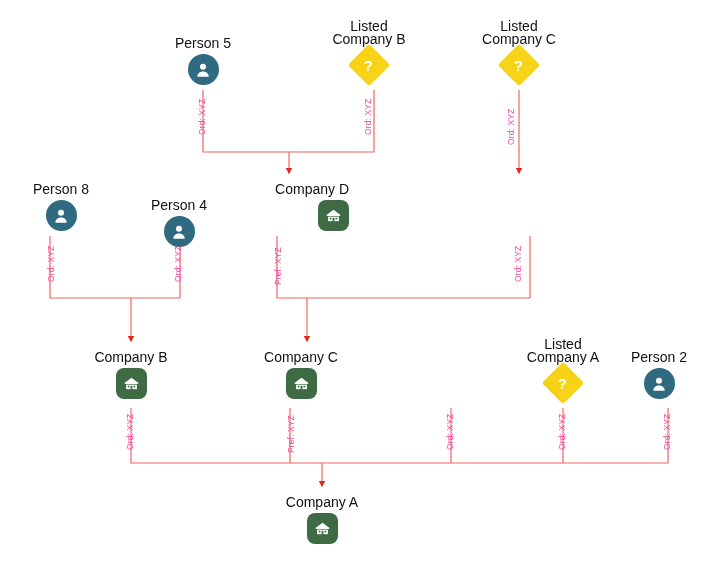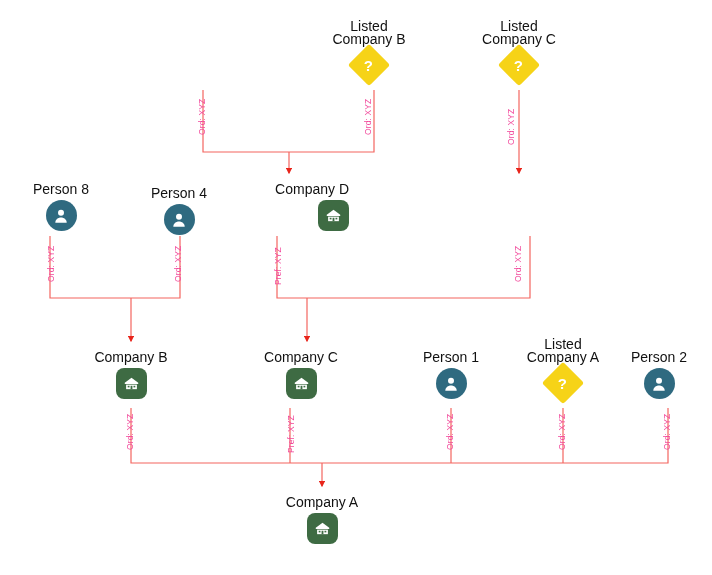--- a/index.html
+++ b/index.html
@@ -157,20 +157,29 @@
       <g>
         <path d="M 668 408 L 668 463 L 322 463"></path>
       </g>
       <g>
         <path d="M 322 463 L 322 486" marker-end="url(#arrow)"></path>
       </g>
 
     </g>
   </svg>
 
+  <div class="node" style="left:203px; top:37px;">
+    <div class="node-label">Person 5</div>
+    <span class="node-shape shape-person">
+      <span class="glyph"><svg width="20" height="20" viewBox="0 0 24 24" fill="#ffffff">
+            <circle cx="12" cy="8" r="3.6"></circle>
+            <path d="M5.2 20c0-3.8 3-6.3 6.8-6.3S18.8 16.2 18.8 20z"></path>
+          </svg></span>
+    </span>
+  </div>
 
   <div class="node" style="left:369px; top:20px;">
     <div class="node-label">Listed
 Company B</div>
     <span class="node-shape shape-listed">
       <span class="glyph"><span class="qmark">?</span></span>
     </span>
   </div>
 
   <div class="node" style="left:519px; top:20px;">
@@ -184,21 +193,21 @@
   <div class="node" style="left:61px; top:183px;">
     <div class="node-label">Person 8</div>
     <span class="node-shape shape-person">
       <span class="glyph"><svg width="20" height="20" viewBox="0 0 24 24" fill="#ffffff">
             <circle cx="12" cy="8" r="3.6"></circle>
             <path d="M5.2 20c0-3.8 3-6.3 6.8-6.3S18.8 16.2 18.8 20z"></path>
           </svg></span>
     </span>
   </div>
 
-  <div class="node" style="left:179px; top:187px;text-align:center;">
+  <div class="node" style="left:179px; top:199px;text-align:center;">
     <div class="node-label">Person 4</div>
     <span class="node-shape shape-person">
       <span class="glyph"><svg width="20" height="20" viewBox="0 0 24 24" fill="#ffffff">
             <circle cx="12" cy="8" r="3.6"></circle>
             <path d="M5.2 20c0-3.8 3-6.3 6.8-6.3S18.8 16.2 18.8 20z"></path>
           </svg></span>
     </span>
   </div>
 
   <div class="node" style="left:289px; top:183px;text-align:right;">
@@ -234,29 +243,20 @@
       <span class="glyph"><svg width="17" height="17" viewBox="0 0 24 24" fill="#ffffff">
             <path d="M12 4 L21.5 11 L21.5 12.6 L2.5 12.6 L2.5 11 Z"></path>
             <path d="M4.4 13.6 L19.6 13.6 L19.6 20 L4.4 20 Z"></path>
             <rect x="6.6" y="15.2" width="2.6" height="2.3" fill="#3e6b43"></rect>
             <rect x="14.8" y="15.2" width="2.6" height="2.3" fill="#3e6b43"></rect>
             <rect x="10.7" y="15.2" width="2.6" height="4.8" fill="#3e6b43"></rect>
           </svg></span>
     </span>
   </div>
 
-  <div class="node" style="left:451px; top:351px;">
-    <div class="node-label">Person 1</div>
-    <span class="node-shape shape-person">
-      <span class="glyph"><svg width="20" height="20" viewBox="0 0 24 24" fill="#ffffff">
-            <circle cx="12" cy="8" r="3.6"></circle>
-            <path d="M5.2 20c0-3.8 3-6.3 6.8-6.3S18.8 16.2 18.8 20z"></path>
-          </svg></span>
-    </span>
-  </div>
 
   <div class="node" style="left:563px; top:338px;">
     <div class="node-label">Listed
 Company A</div>
     <span class="node-shape shape-listed">
       <span class="glyph"><span class="qmark">?</span></span>
     </span>
   </div>
 
   <div class="node" style="left:659px; top:351px;">

